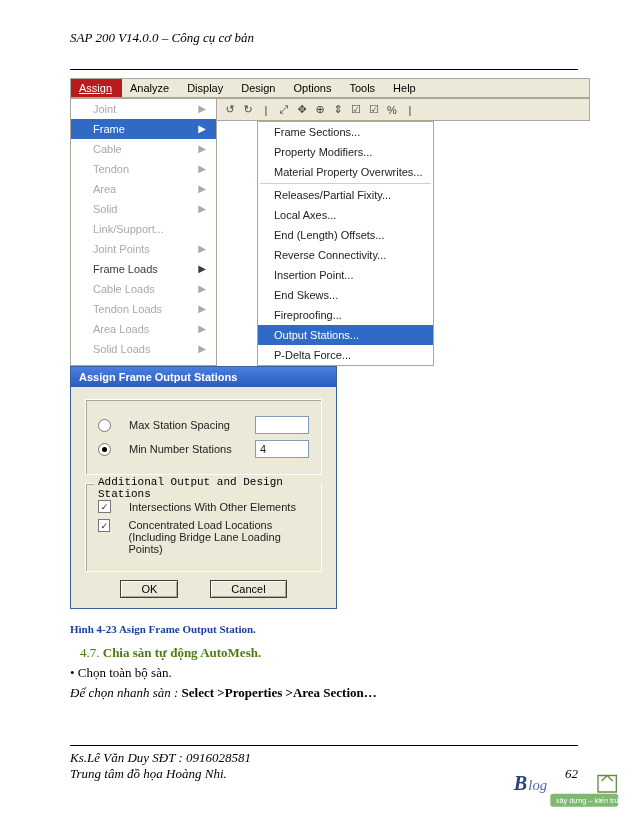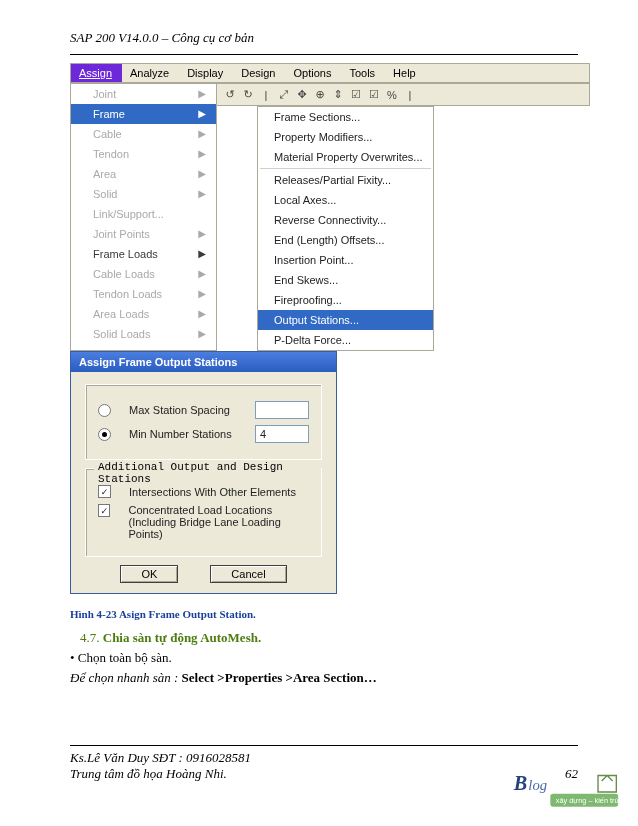--- a/index.html
+++ b/index.html
@@ -12,21 +12,21 @@
     font-size: 13px;
     color: #000;
     position: relative;
   }
   .page {
     padding: 30px 60px 0 70px;
   }
   .header {
     font-style: italic;
     font-size: 13px;
-    margin-bottom: 8px;
+    margin-bottom: 23px;
   }
   .hr-top {
     border: 0;
     border-top: 1.5px solid #000;
     margin: 0 0 8px 0;
   }
   
   .shot-wrap {
     width: 520px;
     margin-left: 0;
@@ -36,21 +36,21 @@
     border: 1px solid #aca899;
     display: flex;
     font-family: Tahoma, sans-serif;
     font-size: 11px;
   }
   .menubar span {
     padding: 3px 10px 3px 8px;
     cursor: default;
   }
   .menubar span u { text-decoration: underline; }
-  .menubar .sel { background: #6d28d9; color:#fff; }
+  .menubar .sel { background: #b91c1c; color:#fff; }
 
   .app-body {
     display: flex;
   }
   .submenu {
     width: 145px;
     background: #fff;
     border: 1px solid #aca899;
     font-family: Tahoma, sans-serif;
     font-size: 11px;
@@ -290,22 +290,22 @@
             <span class="ico">%</span>
             <span class="ico">|</span>
           </div>
         <div class="flyout" id="flyout">
             <div class="fmi">Frame Sections...</div>
             <div class="fmi">Property Modifiers...</div>
             <div class="fmi">Material Property Overwrites...</div>
             <div class="sep"></div>
             <div class="fmi">Releases/Partial Fixity...</div>
             <div class="fmi">Local Axes...</div>
+            <div class="fmi">End (Length) Offsets...</div>
             <div class="fmi">Reverse Connectivity...</div>
-            <div class="fmi">End (Length) Offsets...</div>
             <div class="fmi">Insertion Point...</div>
             <div class="fmi">End Skews...</div>
             <div class="fmi">Fireproofing...</div>
             <div class="fmi hl">Output Stations...</div>
             <div class="fmi">P-Delta Force...</div>
           </div>
       </div>
     </div>
 
     <div class="dialog">

